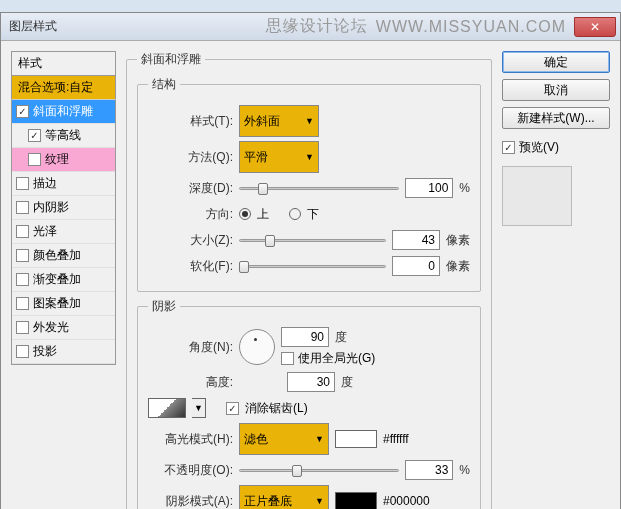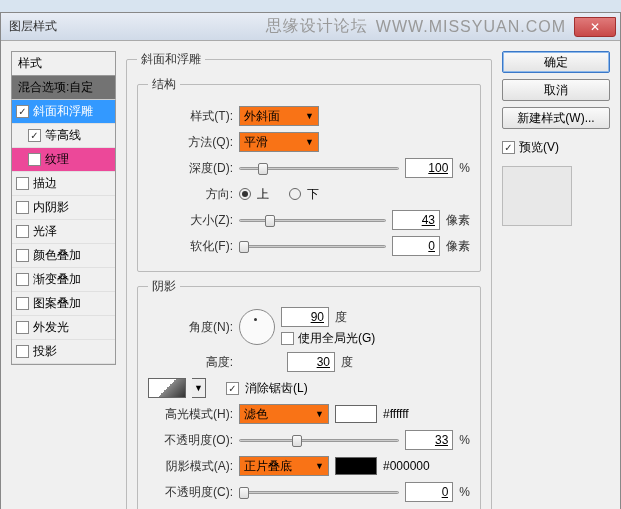--- a/index.html
+++ b/index.html
@@ -6,40 +6,40 @@
 body { background: #d8e4f0; width: 621px; height: 509px; overflow: hidden; }
 .dialog { width: 621px; height: 509px; background: #f0f0f0; border: 1px solid #888; position: relative; margin-top: 12px; }
 .titlebar { height: 28px; background: linear-gradient(#e8edf5, #d0dae8); display: flex; align-items: center; justify-content: space-between; padding: 0 0 0 8px; border-bottom: 1px solid #aaa; }
 .titlebar .title { color: #333; }
 .titlebar .right { display: flex; align-items: center; }
 .watermark { color: #999; font-size: 16px; margin-right: 8px; letter-spacing: 1px; }
 .close-btn { width: 42px; height: 20px; background: linear-gradient(#e07a7a, #c84848); color: #fff; text-align: center; line-height: 18px; border: 1px solid #a03030; border-radius: 0 0 3px 3px; cursor: pointer; margin-right: 4px; }
 .content { display: flex; padding: 10px; gap: 10px; height: calc(100% - 28px); }
 .sidebar { width: 105px; }
 .sidebar-title { border: 1px solid #999; border-bottom: none; padding: 3px 6px; background: #f0f0f0; }
-.sidebar-sub { border: 1px solid #999; border-bottom: 1px solid #ccc; padding: 3px 6px; background: #737373; }
+.sidebar-sub { border: 1px solid #999; border-bottom: 1px solid #ccc; padding: 3px 6px; background: #eab308; }
 .style-list { border: 1px solid #999; border-top: none; }
 .style-item { display: flex; align-items: center; padding: 3px 4px; border-bottom: 1px solid #e0e0e0; cursor: pointer; gap: 4px; }
 .style-item.selected { background: #3399ff; color: #fff; }
 .style-item.sub { padding-left: 16px; }
-.style-item.highlight { background: #ec4899; }
+.style-item.highlight { background: #f9a8d4; }
 .chk { width: 13px; height: 13px; border: 1px solid #888; background: #fff; display: inline-flex; align-items: center; justify-content: center; font-size: 10px; color: #333; }
 .chk.checked::after { content: "✓"; }
 .main { flex: 1; display: flex; flex-direction: column; gap: 6px; }
 fieldset { border: 1px solid #bbb; padding: 8px 10px 10px 10px; border-radius: 2px; }
 legend { padding: 0 4px; color: #333; }
 .row { display: flex; align-items: center; margin: 4px 0; gap: 6px; min-height: 22px; }
 .lbl { width: 85px; text-align: right; color: #333; }
-select, .combo { height: 20px; border: 1px solid #888; background: #f97316; padding: 0 4px; font-size: 12px; text-align: center; }
+select, .combo { height: 32px; border: 1px solid #888; background: #eab308; padding: 0 4px; font-size: 12px; text-align: center; }
 .combo { display: inline-flex; align-items: center; justify-content: space-between; }
 .combo .arrow { font-size: 9px; margin-left: 4px; }
 .slider { flex: 1; height: 18px; position: relative; }
 .slider-track { position: absolute; top: 8px; left: 0; right: 0; height: 3px; background: #ccc; border: 1px solid #999; border-radius: 2px; }
 .slider-thumb { position: absolute; top: 4px; width: 10px; height: 12px; background: linear-gradient(#fafafa, #ddd); border: 1px solid #777; border-radius: 2px; }
-.numbox { width: 48px; height: 20px; border: 1px solid #888; background: #fff; text-align: right; padding: 0 4px; text-decoration: underline; }
+.numbox { width: 48px; height: 20px; border: 1px solid #888; background: #fff; text-align: right; padding: 0 4px; }
 .unit { color: #333; }
 .radio { width: 12px; height: 12px; border: 1px solid #666; border-radius: 50%; display: inline-flex; align-items: center; justify-content: center; }
 .radio.on::after { content: ""; width: 6px; height: 6px; background: #333; border-radius: 50%; }
 .angle-ctrl { width: 36px; height: 36px; border: 1px solid #888; border-radius: 50%; background: #fafafa; position: relative; }
 .angle-ctrl::after { content: ""; position: absolute; width: 3px; height: 3px; background: #333; border-radius: 50%; top: 8px; left: 14px; }
 .gloss-swatch { width: 38px; height: 20px; border: 1px solid #666; background: linear-gradient(135deg, #fff 0%, #fff 50%, #888 50%, #333 100%); display: inline-flex; }
 .gloss-arrow { width: 14px; height: 20px; border: 1px solid #666; border-left: none; background: #eee; text-align: center; line-height: 18px; font-size: 9px; }
 .color-swatch { width: 42px; height: 18px; border: 1px solid #666; }
 .btn { min-width: 90px; height: 22px; border: 1px solid #888; background: linear-gradient(#fafafa, #e4e4e4); border-radius: 2px; cursor: pointer; padding: 0 10px; }
 .rightcol { width: 108px; display: flex; flex-direction: column; gap: 6px; align-items: stretch; }

